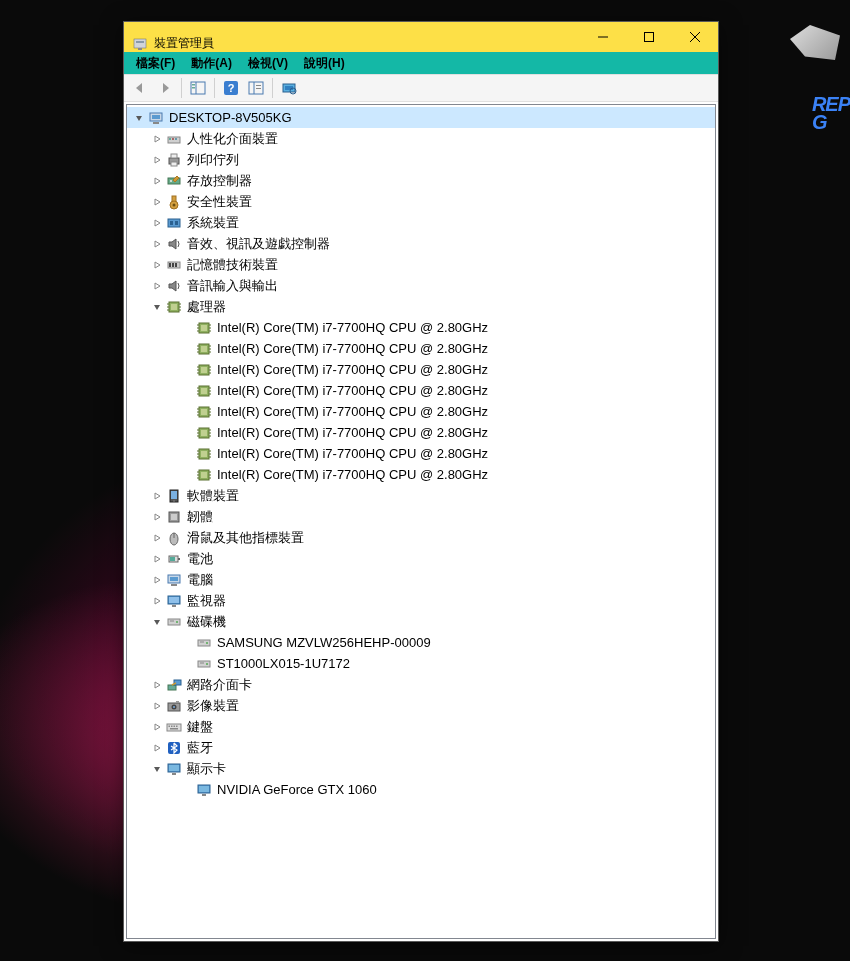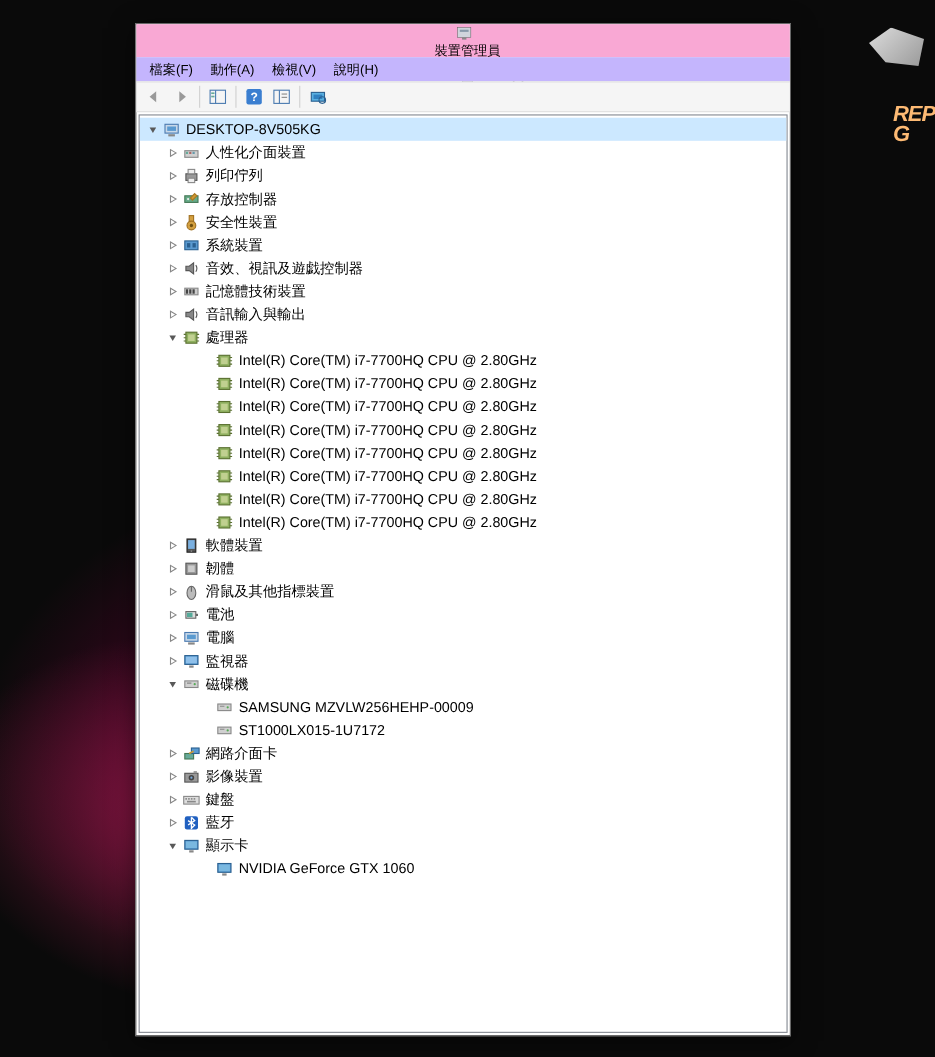--- a/index.html
+++ b/index.html
@@ -48,21 +48,21 @@
 .rog-eye {
   width: 50px;
   height: 35px;
   background: linear-gradient(135deg, #ddd, #999);
   clip-path: polygon(0 40%, 40% 0, 100% 30%, 90% 100%, 30% 90%);
 }
 .rog-text {
   position: absolute;
   right: 0;
   top: 95px;
-  color: #fdba74;
+  color: #3b82f6;
   font-family: Arial, sans-serif;
   font-weight: 900;
   font-size: 20px;
   font-style: italic;
   letter-spacing: -1px;
   text-align: left;
   line-height: 0.9;
 }
 
 .window {
@@ -73,24 +73,23 @@
   height: 921px;
   background: #fff;
   border: 1px solid #5a5a5a;
   display: flex;
   flex-direction: column;
   box-shadow: 0 4px 20px rgba(0,0,0,0.5);
 }
 .titlebar {
   height: 30px;
   display: flex;
-  align-items: center;
-  background: #f9a8d4;
+  align-items: flex-end;
+  background: #fde047;
   padding-left: 8px;
-  flex-direction: column;
 }
 .titlebar-icon {
   width: 16px;
   height: 16px;
   margin-right: 6px;
   display: flex;
   align-items: center;
   justify-content: center;
 }
 .title-text { font-size: 12px; flex: 1; }
@@ -104,21 +103,22 @@
   font-family: Arial;
   font-size: 12px;
   cursor: default;
 }
 
 .menubar {
   height: 22px;
   display: flex;
   align-items: center;
   padding-left: 4px;
-  background: #c4b5fd;
+  background: #14b8a6;
+  font-weight: bold;
 }
 .menu-item {
   padding: 2px 8px;
   font-size: 12px;
   cursor: default;
 }
 
 .toolbar {
   height: 28px;
   display: flex;

